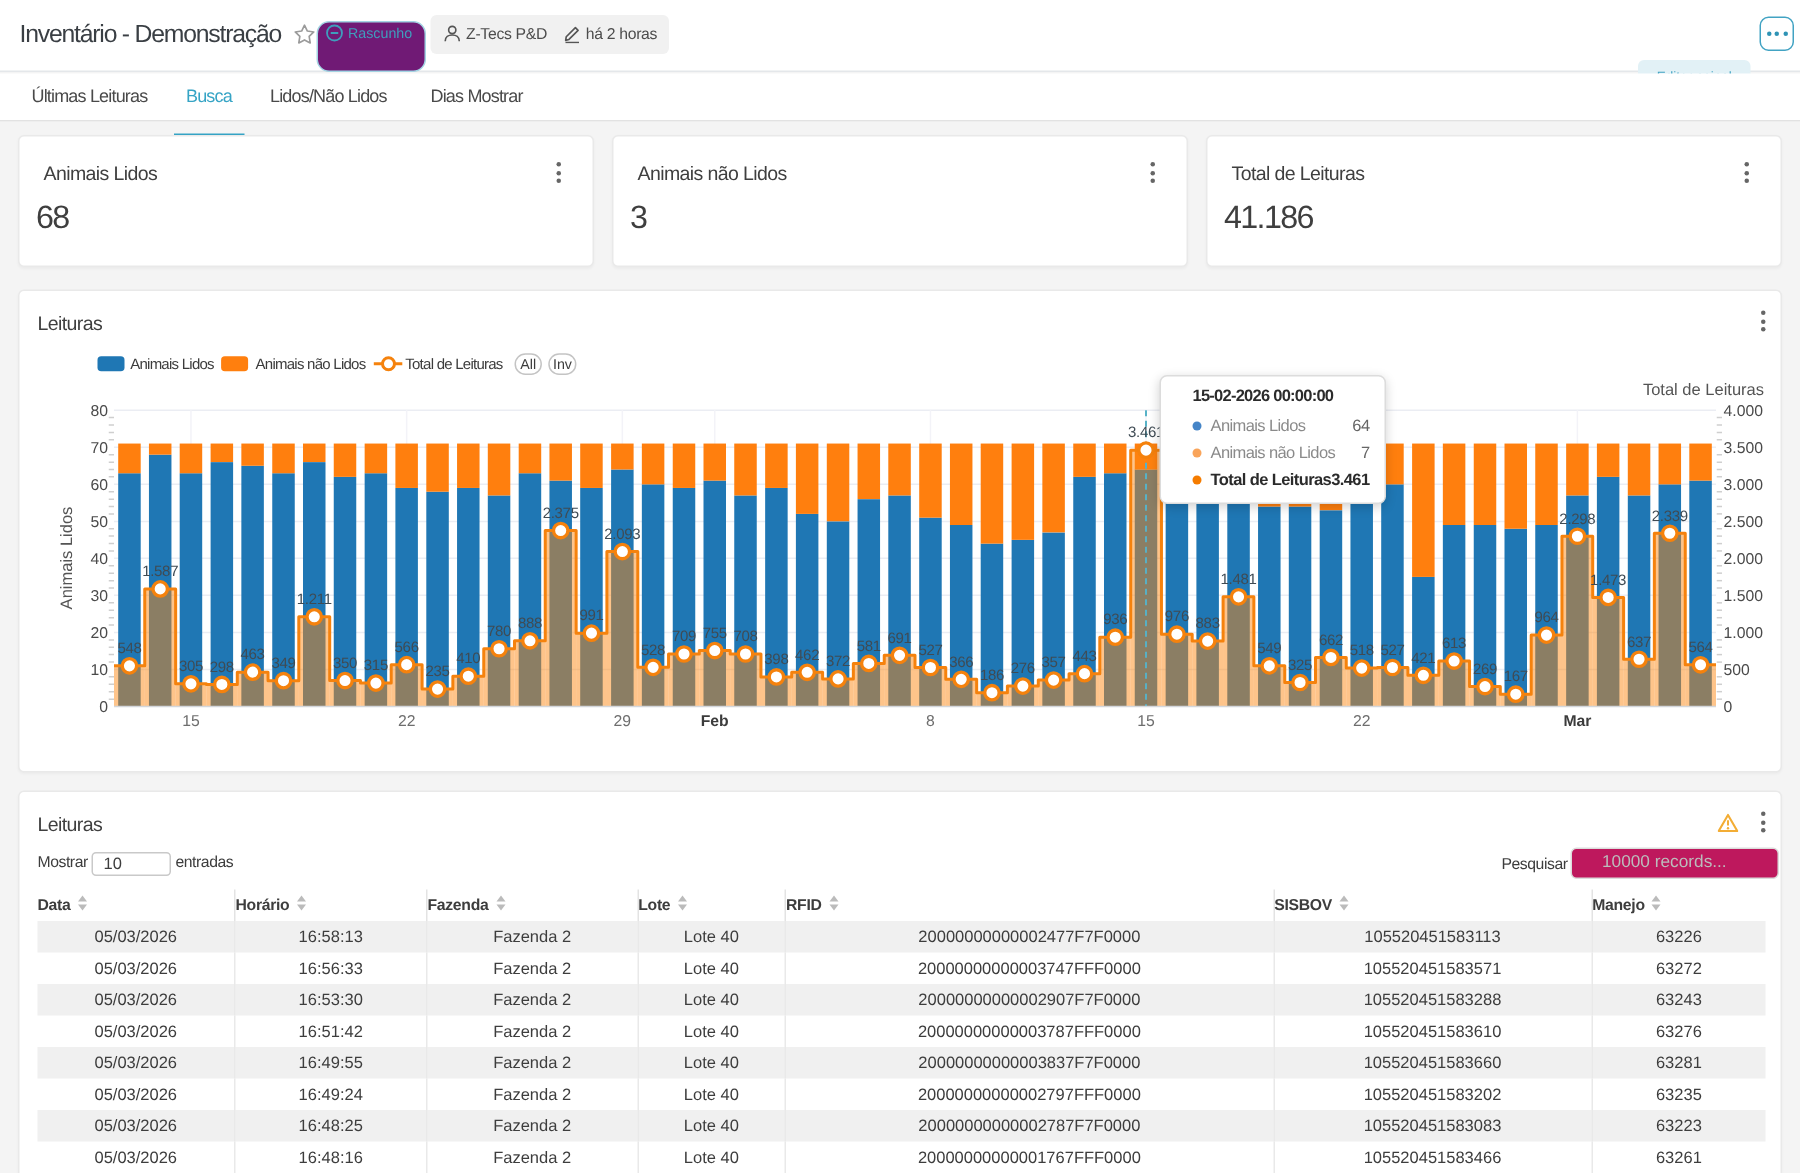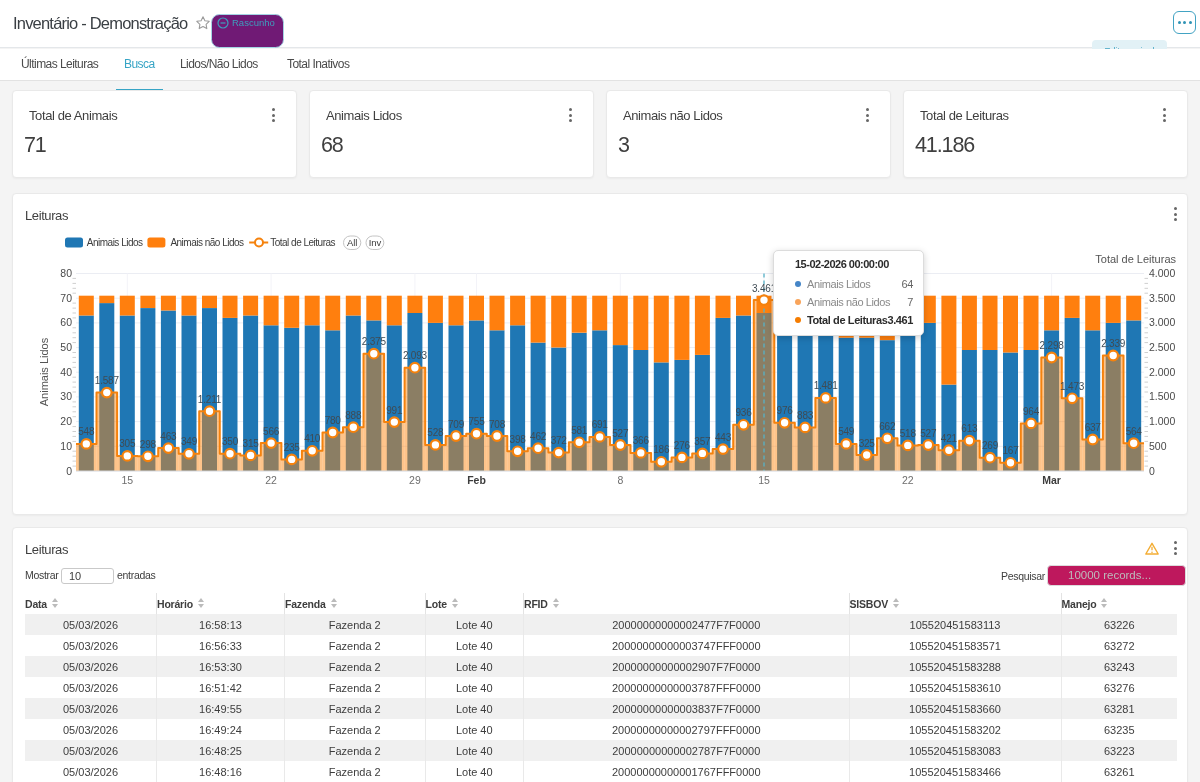--- a/index.html
+++ b/index.html
@@ -72,43 +72,41 @@
 <body>
 <div class="hdr">
   <div class="hdr-title">Inventário - Demonstração</div>
   <svg class="star" width="16" height="16" viewBox="0 0 16 16">
       <path d="M8 1.8 L9.9 5.7 L14.2 6.3 L11.1 9.3 L11.8 13.6 L8 11.6 L4.2 13.6 L4.9 9.3 L1.8 6.3 L6.1 5.7 Z" fill="none" stroke="#9b9b9b" stroke-width="1.1" stroke-linejoin="round"></path>
     </svg>
   <span class="pill"><svg width="12" height="12" viewBox="0 0 12 12">
         <circle cx="6" cy="6" r="5" fill="none" stroke="#3f9ebd" stroke-width="1.2"></circle>
         <line x1="3.5" y1="6" x2="8.5" y2="6" stroke="#3f9ebd" stroke-width="1.2"></line>
       </svg>Rascunho</span>
+  <span class="meta"><svg width="13" height="13" viewBox="0 0 13 13">
+        <circle cx="6.5" cy="4" r="2.4" fill="none" stroke="#555" stroke-width="1.1"></circle>
+        <path d="M1.8 11.5 C1.8 8.6 4 7.3 6.5 7.3 C9 7.3 11.2 8.6 11.2 11.5" fill="none" stroke="#555" stroke-width="1.1"></path>
+      </svg> Z-Tecs P&amp;D<span class="sep"></span><svg width="13" height="13" viewBox="0 0 13 13">
+        <path d="M2.5 8.5 L8.6 2.4 L10.4 4.2 L4.3 10.3 L2.1 10.9 Z" fill="none" stroke="#555" stroke-width="1.1" stroke-linejoin="round"></path>
+        <line x1="2" y1="12.3" x2="11" y2="12.3" stroke="#555" stroke-width="1.1"></line>
+      </svg> há 2 horas</span>
   <div class="btn-edit">Editar painel</div>
   <div class="btn-more">
       <i class="bd"></i>
       <i class="bd"></i>
       <i class="bd"></i>
     </div>
 </div>
 <div class="tabs">
   <span class="tab" style="left:21px">Últimas Leituras</span>
   <span class="tab active" style="left:116px;padding:0 8px">Busca</span>
   <span class="tab" style="left:180px">Lidos/Não Lidos</span>
-  <span class="tab" style="left:287px">Total Inativos</span>
+  <span class="tab" style="left:287px">Dias Mostrar</span>
 </div>
 <div class="stats">
-    <div class="scard">
-      <div class="sc-title">Total de Animais</div>
-      <div class="kebab">
-        <i></i>
-        <i></i>
-        <i></i>
-      </div>
-      <div class="sc-val">71</div>
-    </div>
     <div class="scard">
       <div class="sc-title">Animais Lidos</div>
       <div class="kebab">
         <i></i>
         <i></i>
         <i></i>
       </div>
       <div class="sc-val">68</div>
     </div>
     <div class="scard">

